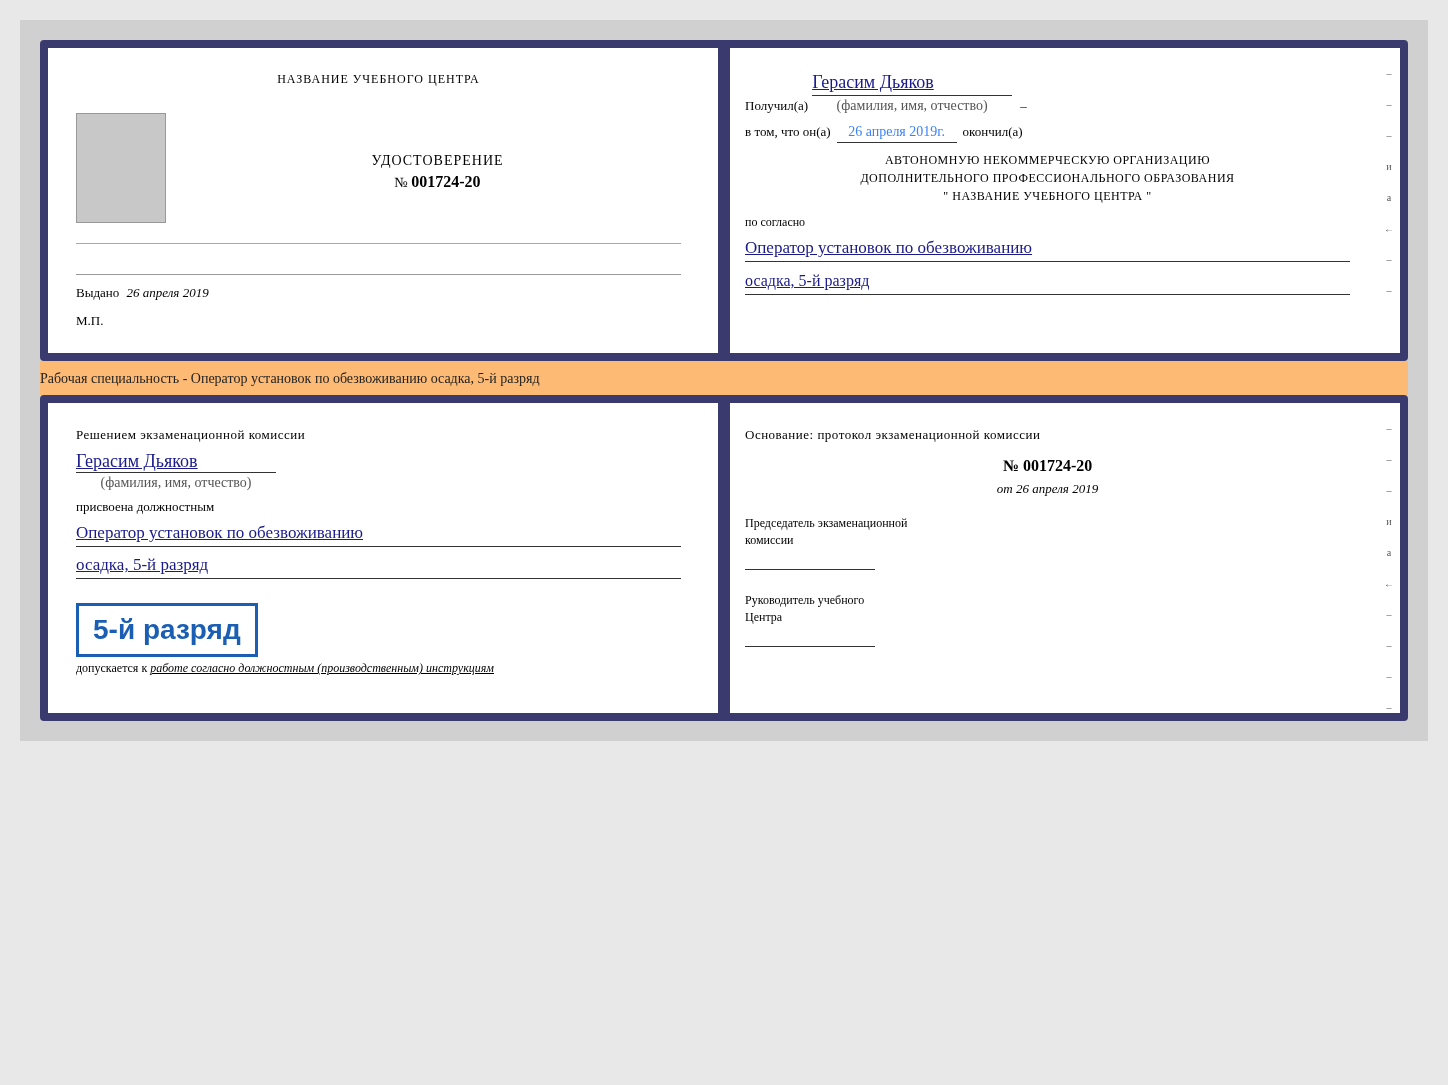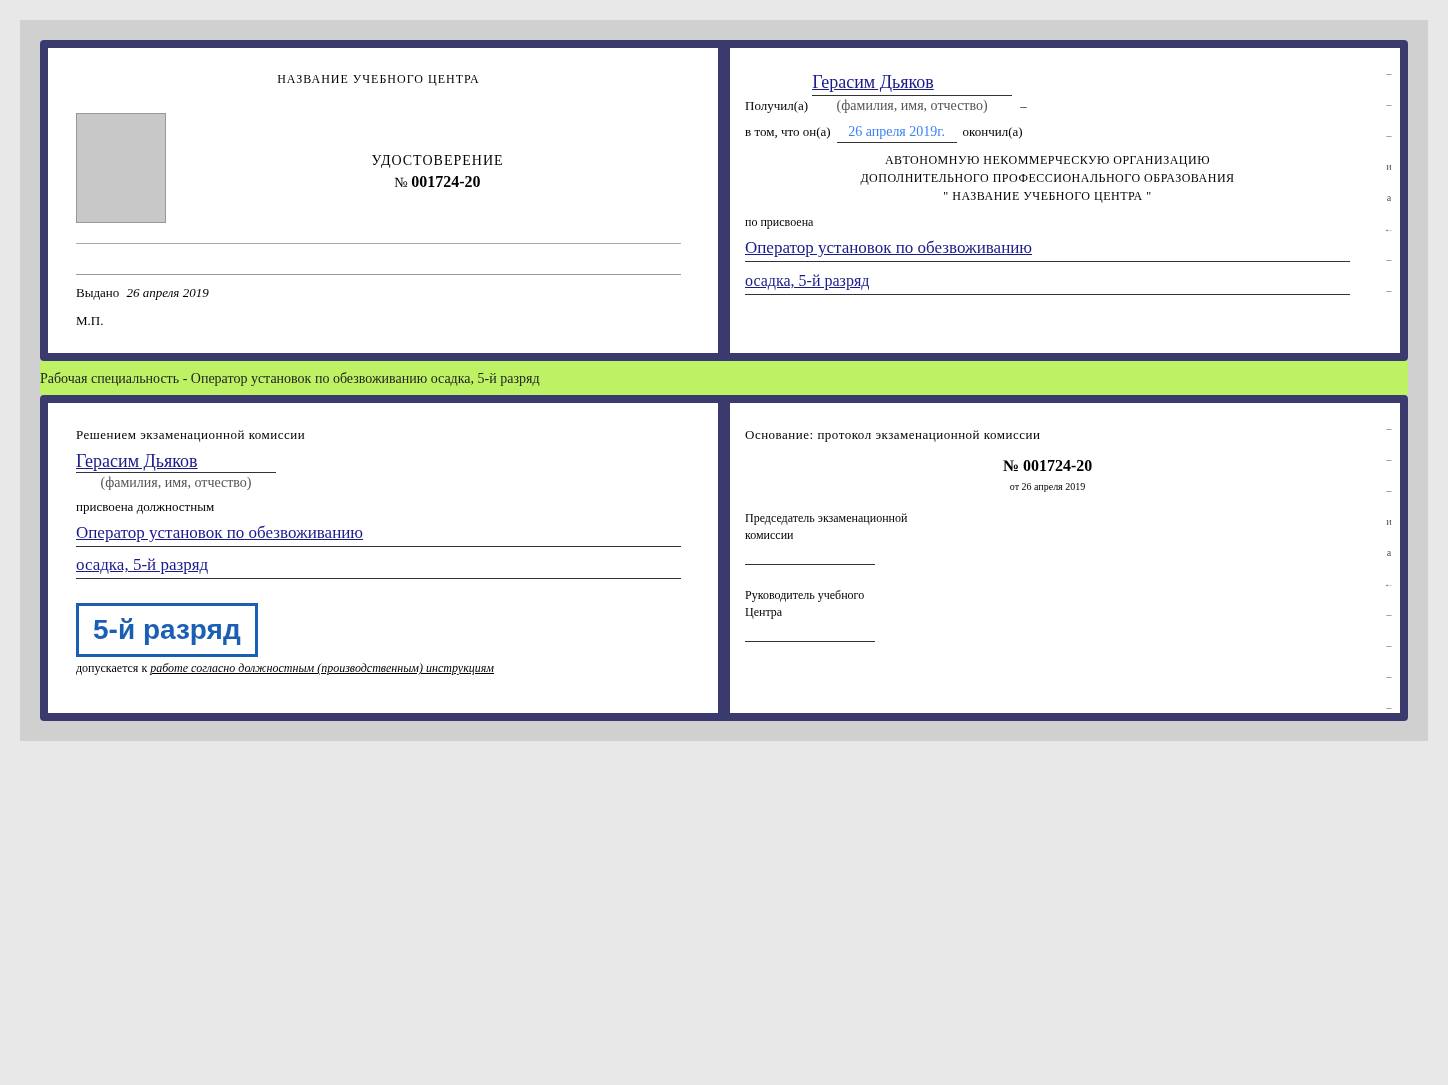--- a/index.html
+++ b/index.html
@@ -183,21 +183,21 @@
       text-decoration-color: #1a1a8c;
       margin-top: 6px;
       line-height: 1.6;
     }
 
     
     .separator-text {
       padding: 10px 0 8px 0;
       font-size: 14px;
       color: #222;
-      background: #bef264;
+      background: #fdba74;
     }
 
     
     .bottom-doc { margin-top: 0; }
 
     .reshen-line {
       font-size: 13px;
       letter-spacing: 0.5px;
       margin-bottom: 8px;
     }
@@ -264,23 +264,24 @@
     }
 
     .protocol-number {
       font-size: 16px;
       text-align: center;
       margin: 6px 0;
       font-weight: bold;
     }
 
     .ot-date {
-      font-size: 10px;
+      font-size: 13px;
       text-align: center;
       margin-bottom: 18px;
+      font-style: italic;
     }
 
     .podpis-line {
       font-size: 12px;
       margin-top: 14px;
       line-height: 1.4;
     }
 
     .line-blank {
       border-bottom: 1px solid #333;
@@ -369,21 +370,21 @@
       <span class="handwritten-date">26 апреля 2019г.</span>
       <span>окончил(а)</span>
     </div>
 
     <div class="avt-org">
       <div>АВТОНОМНУЮ НЕКОММЕРЧЕСКУЮ ОРГАНИЗАЦИЮ</div>
       <div>ДОПОЛНИТЕЛЬНОГО ПРОФЕССИОНАЛЬНОГО ОБРАЗОВАНИЯ</div>
       <div>"   НАЗВАНИЕ УЧЕБНОГО ЦЕНТРА   "</div>
     </div>
 
-    <div class="po-professii">по присвоена</div>
+    <div class="po-professii">по согласно</div>
     <span class="profession-handwritten">Оператор установок по обезвоживанию</span>
     <span class="razryad-handwritten">осадка, 5-й разряд</span>
   </div>
 
   <div class="right-side-marks">
     <span class="mark">–</span>
     <span class="mark">–</span>
     <span class="mark">–</span>
     <span class="mark">и</span>
     <span class="mark">а</span>

